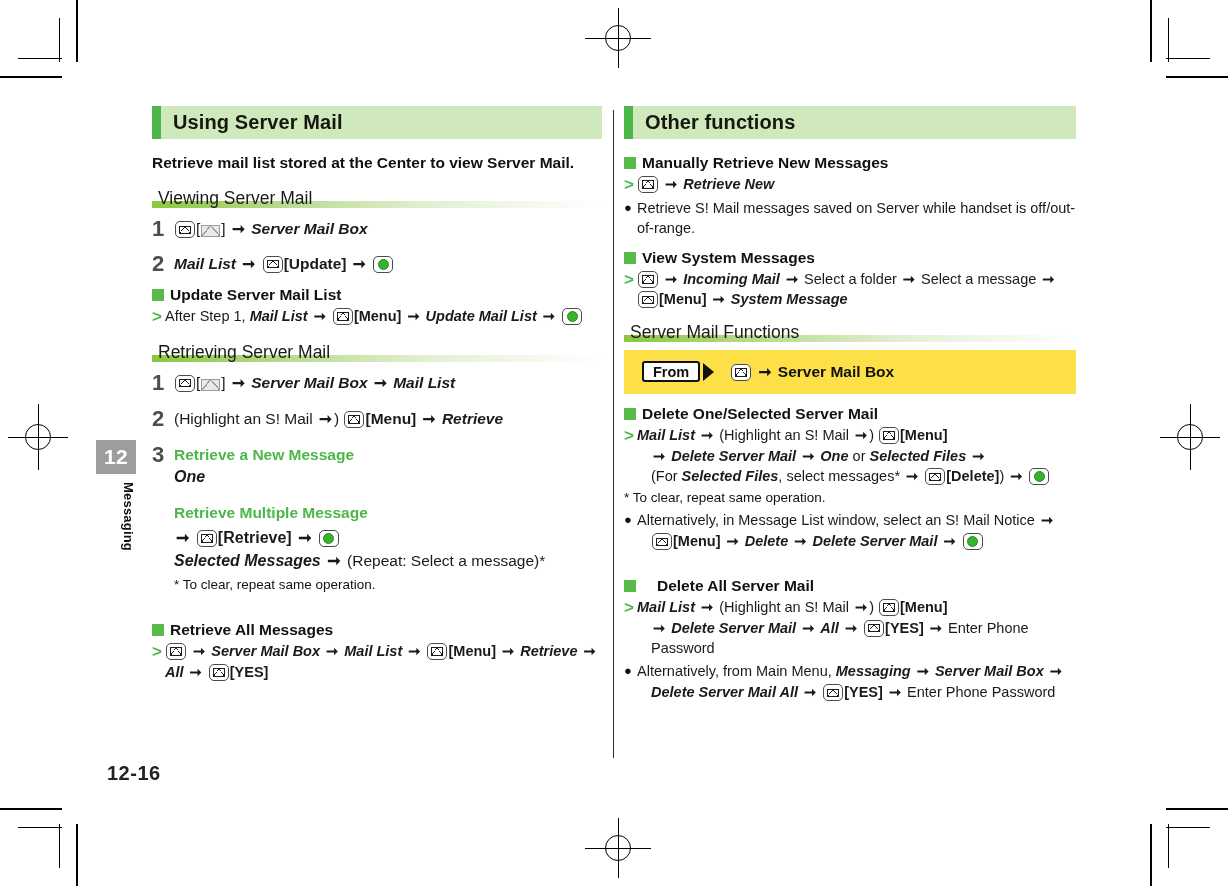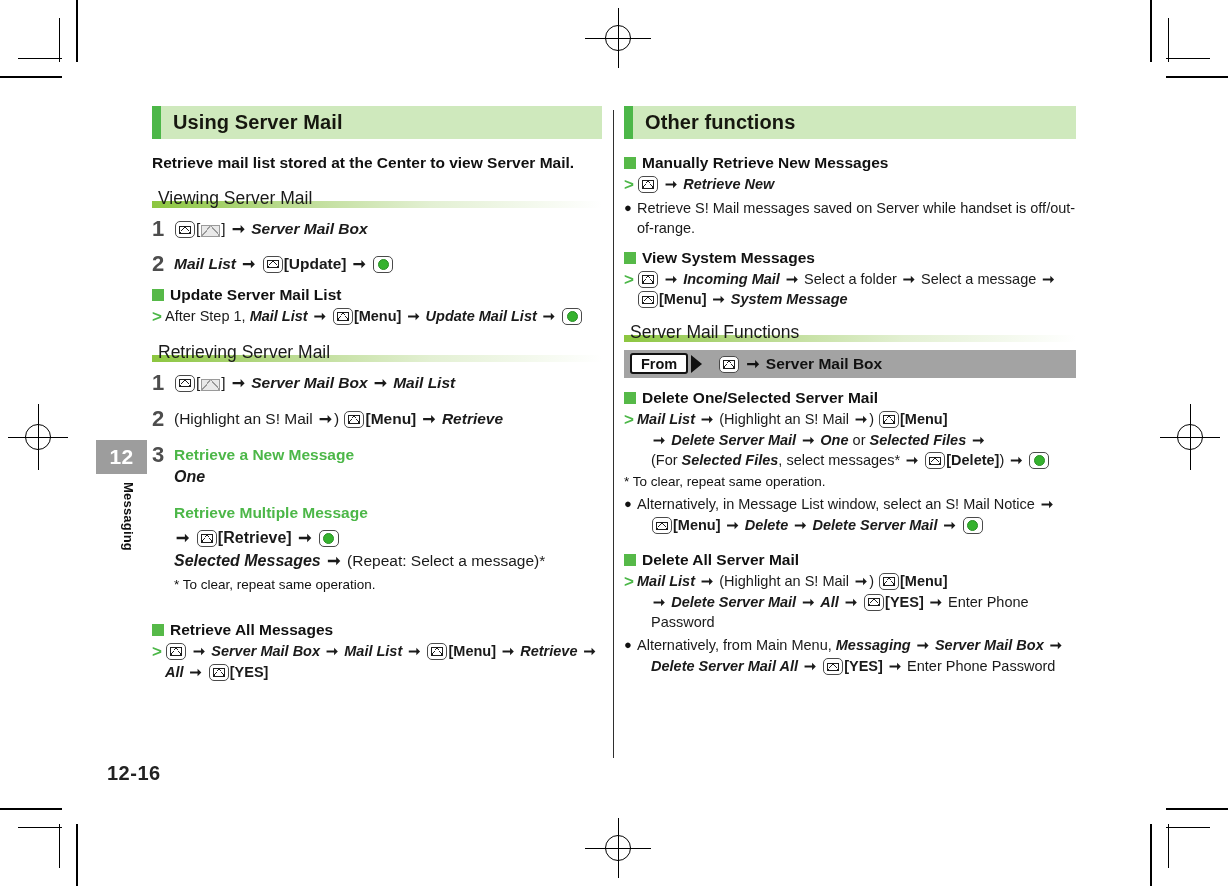--- a/index.html
+++ b/index.html
@@ -19,21 +19,21 @@
   .reg .h { position:absolute; left:0; top:50%; width:100%; height:1px; background:#000; }
   .reg .v { position:absolute; top:0; left:50%; width:1px; height:100%; background:#000; }
   .reg .c { position:absolute; left:50%; top:50%; width:26px; height:26px;
             margin:-13px 0 0 -13px; border:1px solid #000; border-radius:50%; }
 
   
   .page { position:absolute; left:0; top:0; width:1228px; height:886px; }
 
   .side-tab { position:absolute; left:96px; top:440px; width:40px; }
   .side-tab .num {
-    width:51px; height:34px; background:#9d9d9d; color:#fff;
+    width:40px; height:34px; background:#9d9d9d; color:#fff;
     font-size:21px; font-weight:bold; text-align:center; line-height:34px;
     letter-spacing:.3px;
   }
   .side-tab .chaptername {
     margin-top:3px; font-size:13px; font-weight:bold; color:#111;
     writing-mode:vertical-rl; text-orientation:mixed;
     height:78px; width:40px; display:flex; align-items:flex-start; justify-content:center;
     letter-spacing:.2px;
   }
 
@@ -131,22 +131,22 @@
       linear-gradient(to bottom right, transparent 44%, #9a9a9a 44%, #9a9a9a 54%, transparent 54%) no-repeat left top/50% 100%,
       linear-gradient(to bottom left,  transparent 44%, #9a9a9a 44%, #9a9a9a 54%, transparent 54%) no-repeat right top/50% 100%;
   }
   .warn {
     display:inline-block; vertical-align:-3px; width:17px; height:15px; position:relative; margin-right:2px;
   }
   .warn svg { display:block; }
 
   
   .frombar {
-    background:#a3a3a3; height:28px; display:flex; align-items:center;
-    margin:6px 0 10px 0; padding-left:4px;
+    background:#fde047; height:44px; display:flex; align-items:center;
+    margin:6px 0 10px 0; padding-left:16px;
   }
   .frombox {
     border:2px solid #111; background:#fff; border-radius:3px;
     font-size:14.5px; font-weight:bold; color:#111;
     padding:0px 9px; height:21px; line-height:19px; margin-left:2px;
   }
   .fromtri {
     width:0; height:0; border-top:9px solid transparent; border-bottom:9px solid transparent;
     border-left:11px solid #111; margin-left:3px;
   }
@@ -429,21 +429,21 @@
           <span class="arr">➞</span>
           <span class="it">Delete</span>
           <span class="arr">➞</span>
           <span class="it">Delete Server Mail</span>
           <span class="arr">➞</span>
           <span class="key dot"><span class="grndot"></span></span>
         </div>
       </div>
     </div>
 
-    <div class="gsq" style="margin-top:14px;">
+    <div class="gsq" style="margin-top:24px;gap:15px;">
       <div class="sq"></div>
       <div class="t">Delete All Server Mail</div>
     </div>
     <div class="oprow">
       <div class="gt">&gt;</div>
       <div class="body">
         <span class="it">Mail List</span>
         <span class="arr">➞</span> (Highlight an S! Mail <span class="arr">➞</span>)
         <span class="key"><span class="env"></span></span><span class="bd">[Menu]</span>
         <div class="indent1">

